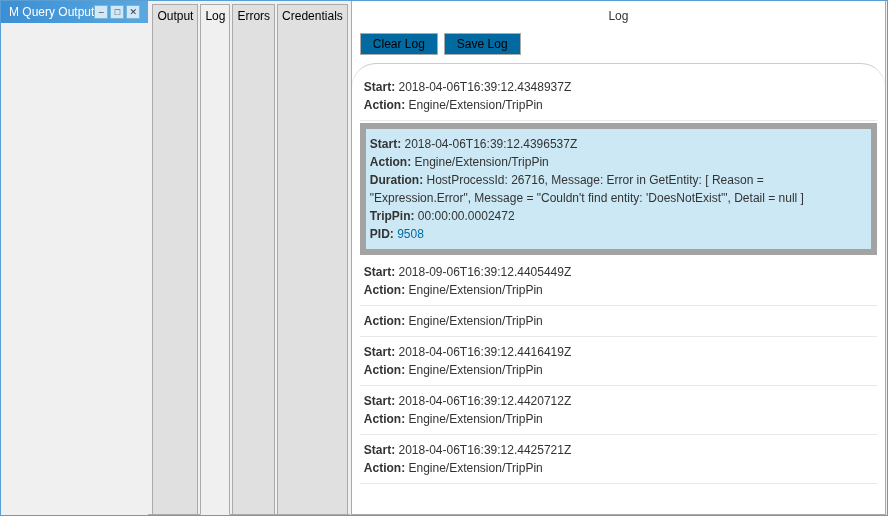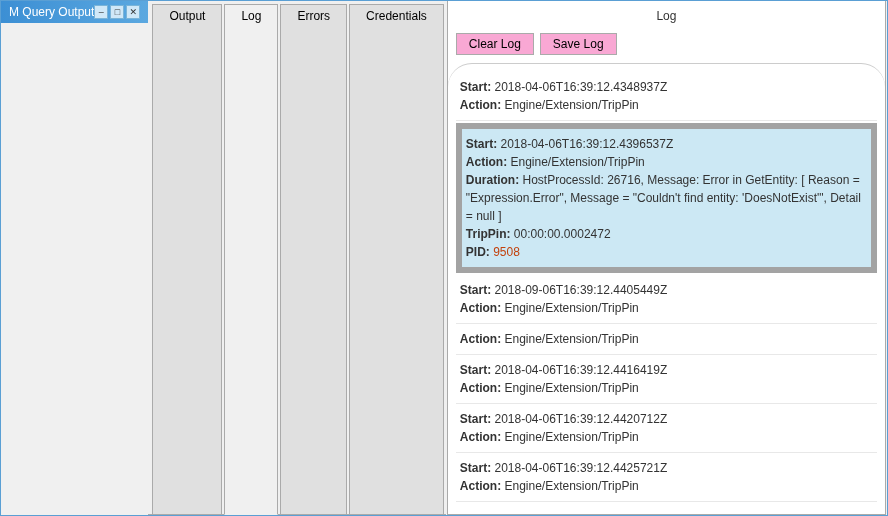--- a/index.html
+++ b/index.html
@@ -54,21 +54,21 @@
     .tab-bar {
       display: flex;
       background: #f0f0f0;
       border-bottom: 1px solid #aaa;
       padding-top: 3px;
       padding-left: 4px;
       gap: 0;
     }
 
     .tab {
-      padding: 4px 16px;
+      padding: 4px 4px;
       border: 1px solid #aaa;
       border-bottom: none;
       background: #e0e0e0;
       cursor: pointer;
       font-size: 12px;
       margin-right: 2px;
     }
 
     .tab.active {
       background: #f0f0f0;
@@ -97,21 +97,21 @@
 
     .toolbar {
       display: flex;
       padding: 4px 8px 8px 8px;
       gap: 6px;
     }
 
     .toolbar-btn {
       padding: 3px 12px;
       border: 1px solid #aaa;
-      background: #f9a8d4;
+      background: #0369a1;
       cursor: pointer;
       font-size: 12px;
       min-width: 65px;
     }
 
     .log-area {
       flex: 1;
       overflow-y: scroll;
       padding: 8px 8px;
       border-top: 1px solid #ccc;
@@ -134,21 +134,21 @@
     .log-entry .label {
       font-weight: bold;
       color: #333;
     }
 
     .log-entry .value {
       color: #333;
     }
 
     .log-entry .value-red {
-      color: #c2410c;
+      color: #0369a1;
     }
 
     
     .log-area::-webkit-scrollbar {
       width: 14px;
     }
     .log-area::-webkit-scrollbar-track {
       background: #f0f0f0;
     }
     .log-area::-webkit-scrollbar-thumb {

